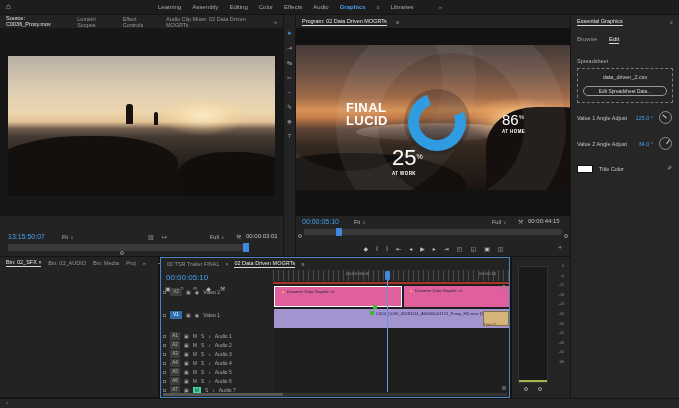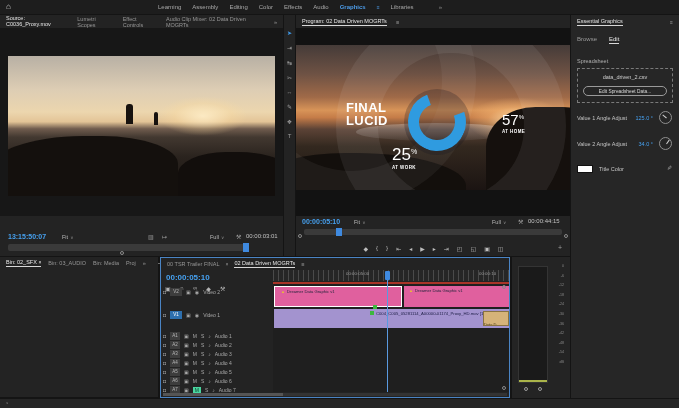--- a/index.html
+++ b/index.html
@@ -2,21 +2,21 @@
 <html><head>
 <meta charset="utf-8">
 <style>
   html,body{margin:0;padding:0;background:#101010;}
   *{box-sizing:border-box;font-family:"Liberation Sans",sans-serif;}
   #app{position:relative;width:679px;height:408px;background:#141414;overflow:hidden;color:#c8c8c8;}
   .abs{position:absolute;}
   .panel{background:#232323;}
   .tabbar{background:#232323;color:#969696;font-size:5.5px;display:flex;align-items:center;gap:9px;padding:0 6px;}
   .tab-active{color:#e6e6e6;border-bottom:1px solid #d8d8d8;padding-bottom:1px;}
-  .tc{color:#46a0ef;font-weight:bold;}
+  .tc{color:#46a0ef;font-weight:normal;}
   .dur{color:#c2c2c2;}
   .ico{color:#9f9f9f;}
   .transport{display:flex;align-items:center;justify-content:center;gap:8px;font-size:6px;color:#bdbdbd;}
   .ticks{background:repeating-linear-gradient(90deg,#4a4a4a 0 1px,transparent 1px 5px);}
   .scrub{background:#3a3a3a;border-radius:2px;}
   .ddv{font-size:4.5px;color:#8a8a8a;margin-left:2px;}
   .dial{border:1.5px solid #8f8f8f;border-radius:50%;width:13px;height:13px;position:absolute;}
   .dial i{position:absolute;left:50%;top:1px;width:1px;height:5px;background:#cfcfcf;transform-origin:bottom center;}
   .trackhdr{position:absolute;left:2px;width:110px;display:flex;align-items:center;gap:4px;font-size:5px;color:#a8a8a8;}
   .patch{display:inline-block;width:12px;height:8px;background:#3d3d3d;color:#b8b8b8;font-size:4.5px;text-align:center;line-height:8px;}
@@ -119,25 +119,25 @@
 
         <div class="abs" style="left:40px;top:-34px;width:230px;height:230px;border:42px solid rgba(255,255,255,0.07);border-radius:50%;"></div>
         <div class="abs" style="left:-70px;top:-90px;width:250px;height:250px;border:34px solid rgba(255,255,255,0.05);border-radius:50%;"></div>
         <div class="abs" style="left:108px;top:44px;width:66px;height:66px;border-radius:50%;background:rgba(20,20,30,0.25);"></div>
         <div class="abs" style="left:112px;top:48px;width:58px;height:58px;border:11px solid #2f9be0;border-top-color:transparent;border-radius:50%;transform:rotate(25deg);"></div>
         <div class="abs" style="left:50px;top:56px;font-size:13px;font-weight:bold;color:#fff;line-height:1.02;letter-spacing:0.4px;">
           <div>FINAL</div>
           <div>LUCID</div>
         </div>
         <div class="abs" style="left:206px;top:66px;color:#fff;">
-          <span style="font-size:15px;font-weight:300;">57</span><sup style="font-size:6px;">%</sup>
+          <span style="font-size:15px;font-weight:300;">86</span><sup style="font-size:6px;">%</sup>
           <div style="font-size:4.5px;font-weight:bold;letter-spacing:0.4px;">AT HOME</div>
         </div>
         <div class="abs" style="left:96px;top:100px;color:#fff;">
-          <span style="font-size:17px;font-weight:300;">25</span><sup style="font-size:7px;">%</sup>
+          <span style="font-size:22px;font-weight:300;">25</span><sup style="font-size:7px;">%</sup>
           <div style="font-size:4.5px;font-weight:bold;letter-spacing:0.4px;">AT WORK</div>
         </div>
       </div>
     </div>
 
     <div class="abs tc" style="left:6px;top:203px;font-size:7px;">00:00:05:10</div>
     <div class="abs" style="left:58px;top:204px;font-size:5.5px;color:#b8b8b8;"><span>Fit</span><span class="ddv">∨</span></div>
     <div class="abs" style="left:196px;top:204px;font-size:5.5px;color:#b8b8b8;"><span>Full</span><span class="ddv">∨</span></div>
     <span class="abs ico" style="left:222px;top:203px;font-size:6px;">⚒</span>
     <div class="abs dur" style="left:232px;top:203px;font-size:6px;">00:00:44:15</div>

